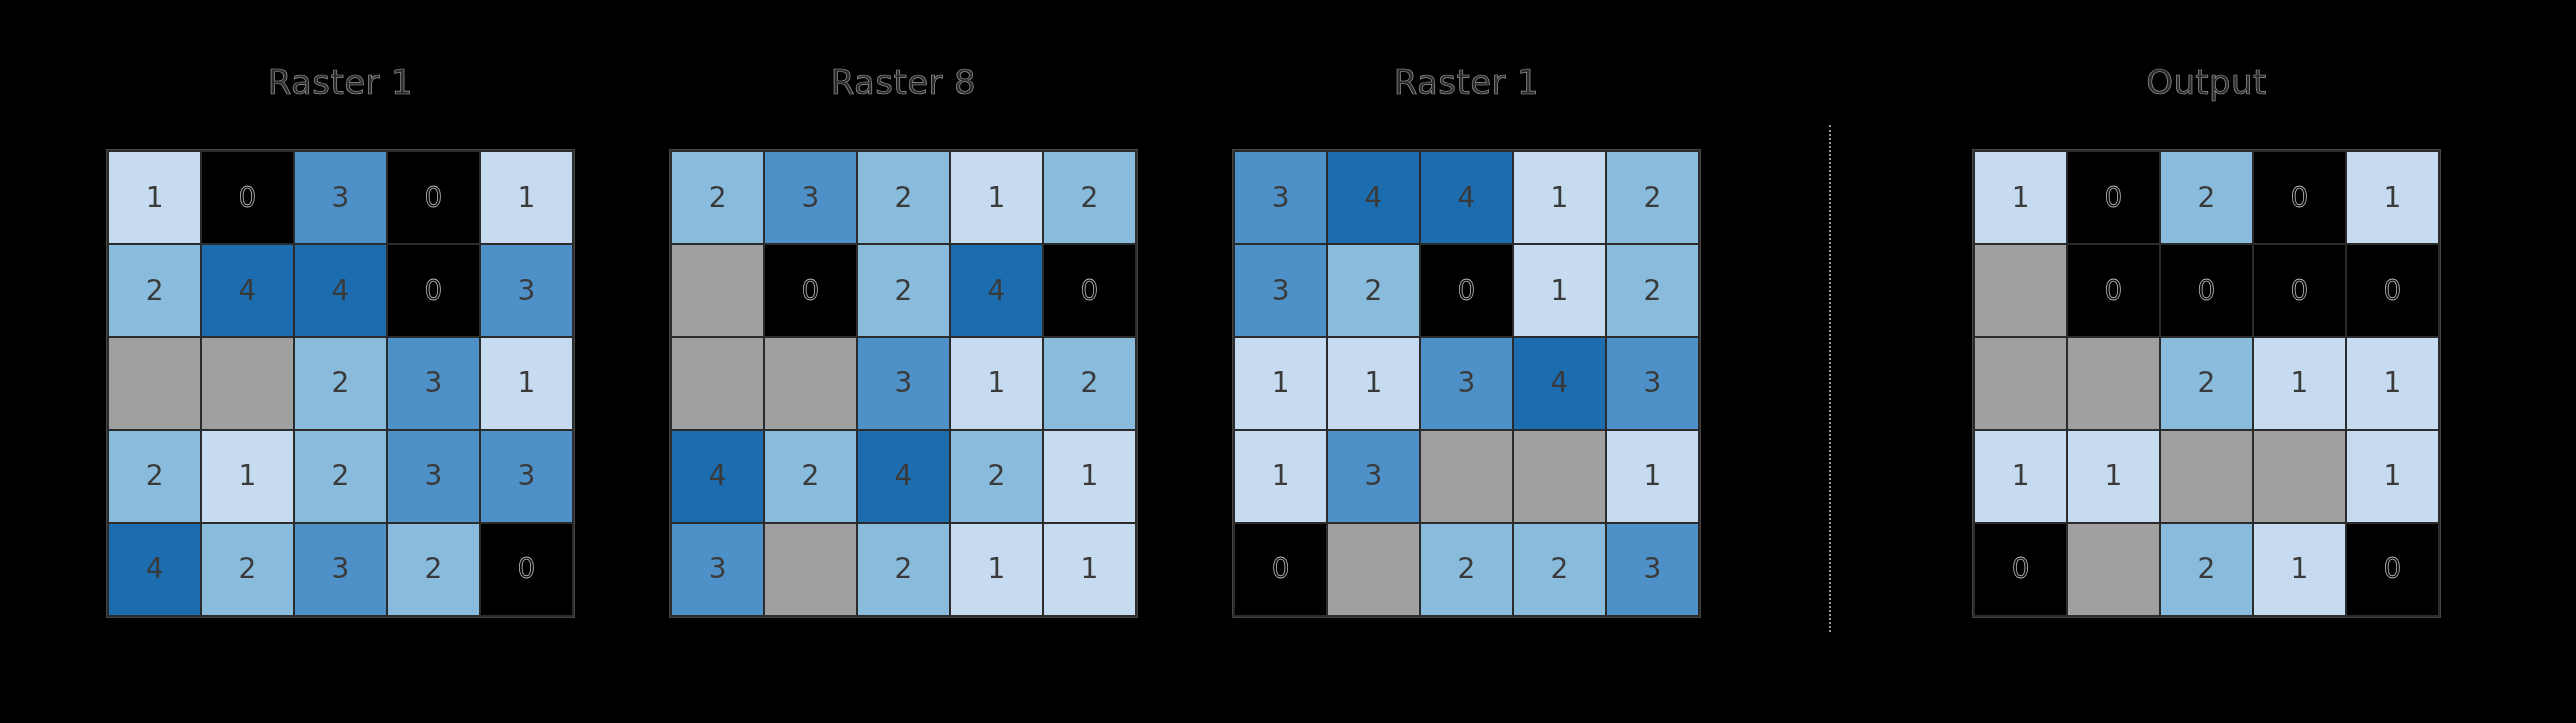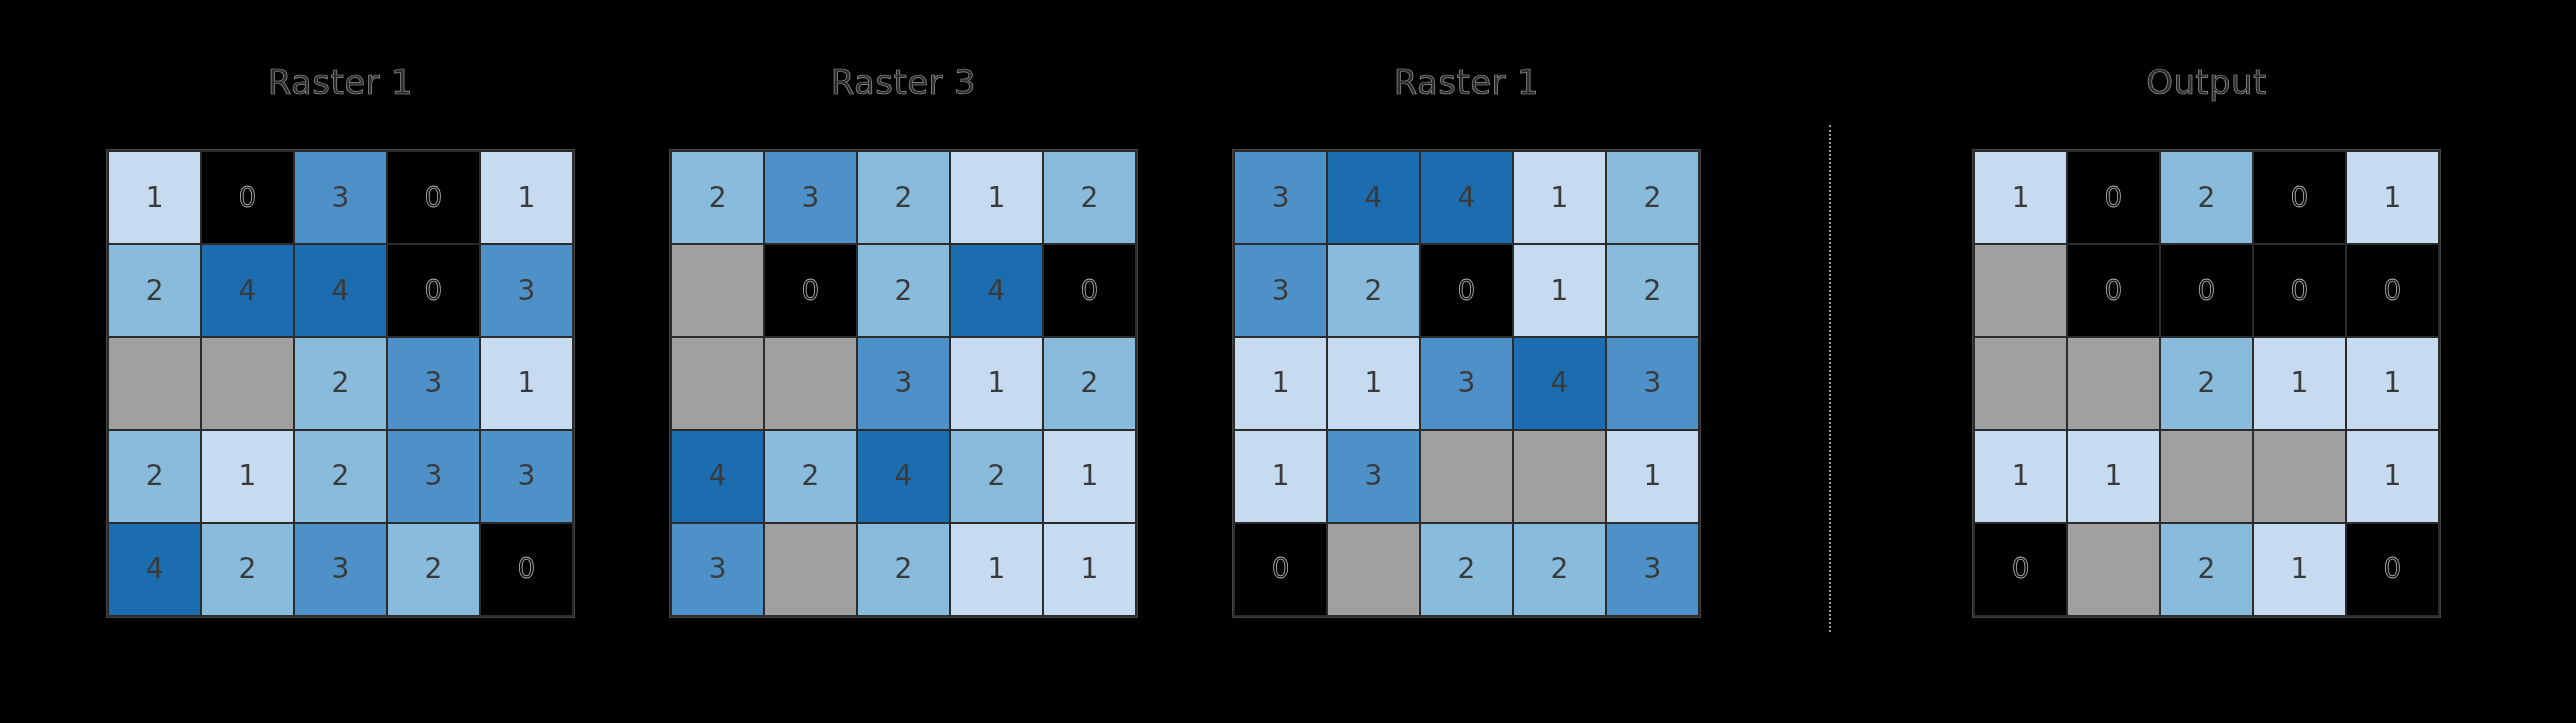--- a/index.html
+++ b/index.html
@@ -114,21 +114,21 @@
           <div class="cell" style="background: rgb(78, 145, 200);">3</div>
           <div class="cell" style="background: rgb(78, 145, 200);">3</div>
           <div class="cell" style="background: rgb(28, 108, 176);">4</div>
           <div class="cell" style="background: rgb(137, 188, 220);">2</div>
           <div class="cell" style="background: rgb(78, 145, 200);">3</div>
           <div class="cell" style="background: rgb(137, 188, 220);">2</div>
           <div class="cell v0" style="background: rgb(0, 0, 0);">0</div>
         </div>
       </div>
       <div class="panel" style="left: 670px; width: 467px;">
-        <div class="panel-title">Raster 3</div>
+        <div class="panel-title">Raster 8</div>
         <div class="grid" style="width: 467px; height: 467px;">
           <div class="cell" style="background: rgb(137, 188, 220);">2</div>
           <div class="cell" style="background: rgb(78, 145, 200);">3</div>
           <div class="cell" style="background: rgb(137, 188, 220);">2</div>
           <div class="cell" style="background: rgb(198, 219, 239);">1</div>
           <div class="cell" style="background: rgb(137, 188, 220);">2</div>
           <div class="cell nodata" style="background: rgb(160, 160, 160);"></div>
           <div class="cell v0" style="background: rgb(0, 0, 0);">0</div>
           <div class="cell" style="background: rgb(137, 188, 220);">2</div>
           <div class="cell" style="background: rgb(28, 108, 176);">4</div>

